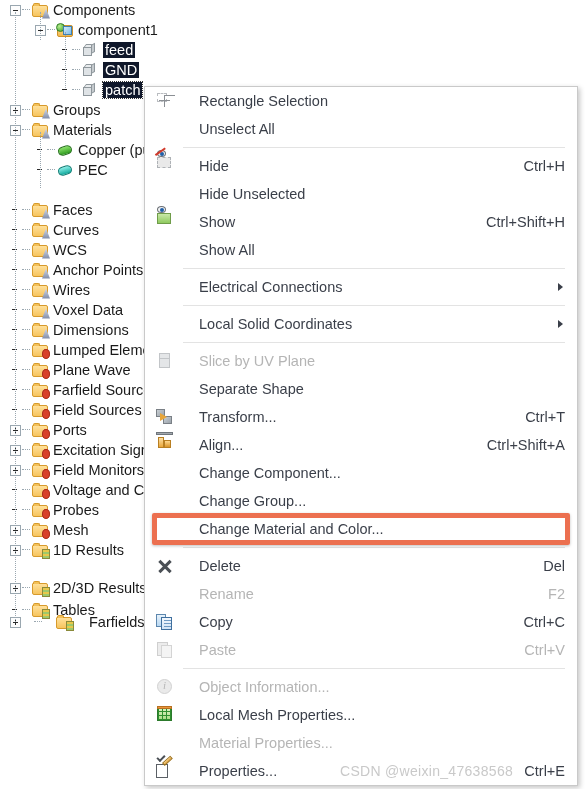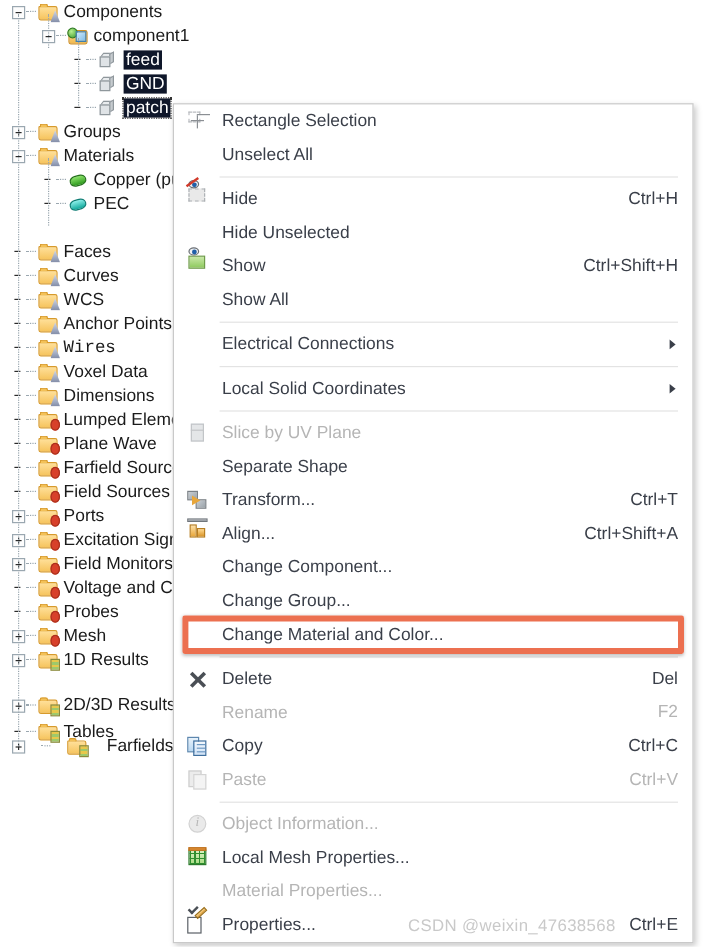--- a/index.html
+++ b/index.html
@@ -112,21 +112,21 @@
     box-sizing:border-box;
   }
   .mi{
     position:relative;height:28px;display:flex;align-items:center;
     padding-left:0;cursor:default;
   }
   .mi .micon{
     position:absolute;left:11px;top:50%;transform:translateY(-50%);
     width:18px;height:18px;
   }
-  .mi .mlabel{margin-left:40px;line-height:1;}
+  .mi .mlabel{margin-left:54px;line-height:1;}
   .mi .mkey{
     position:absolute;right:12px;top:50%;transform:translateY(-50%);
     color:#3a3f49;line-height:1;
   }
   .mi.disabled .mlabel,.mi.disabled .mkey{color:#b5b5b5;}
   .mi .arrow{
     position:absolute;right:14px;top:50%;transform:translateY(-50%);
     width:0;height:0;border-left:5px solid #3a3f49;
     border-top:4px solid transparent;border-bottom:4px solid transparent;
   }
@@ -411,21 +411,21 @@
     </div>
     <div class="trow" style="top: 260px; left: 10px;">
       <span class="expander none"></span>
       <span class="dots"></span>
       <span class="ico">
         <span class="folder"></span>
         <span class="badge cone"></span>
       </span>
       <span class="tlabel">Anchor Points</span>
     </div>
-    <div class="trow" style="top: 280px; left: 10px; font-family: Liberation Mono, monospace;">
+    <div class="trow" style="top: 280px; left: 10px;">
       <span class="expander none"></span>
       <span class="dots"></span>
       <span class="ico">
         <span class="folder"></span>
         <span class="badge cone"></span>
       </span>
       <span class="tlabel">Wires</span>
     </div>
     <div class="trow" style="top: 300px; left: 10px; align-items: center;">
       <span class="expander none"></span>

